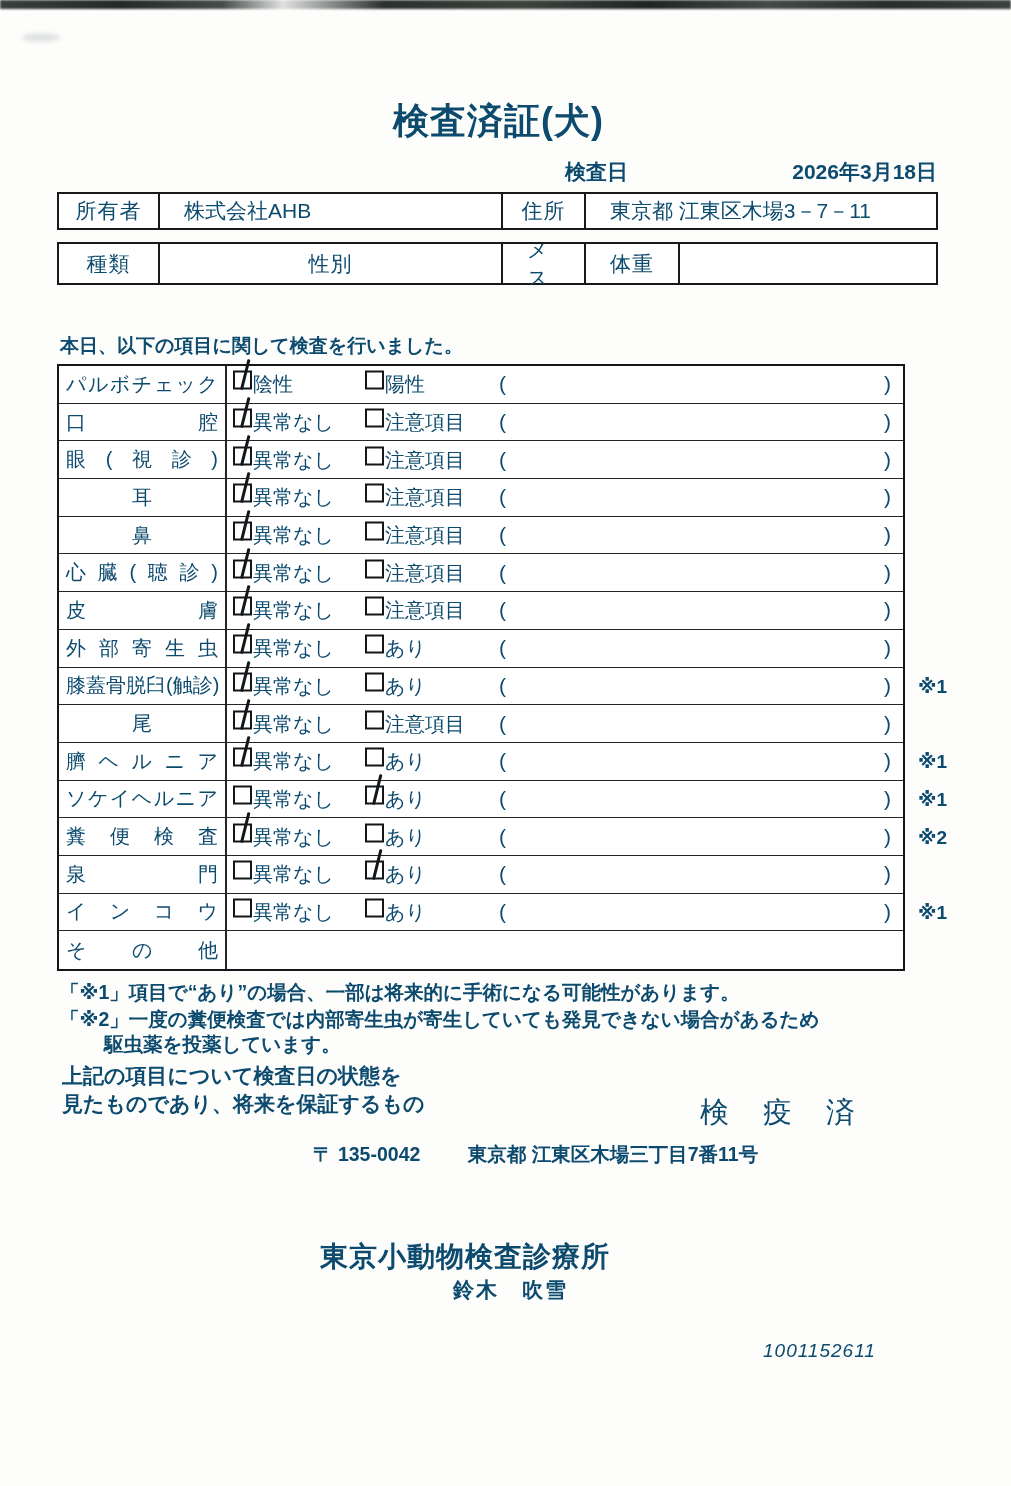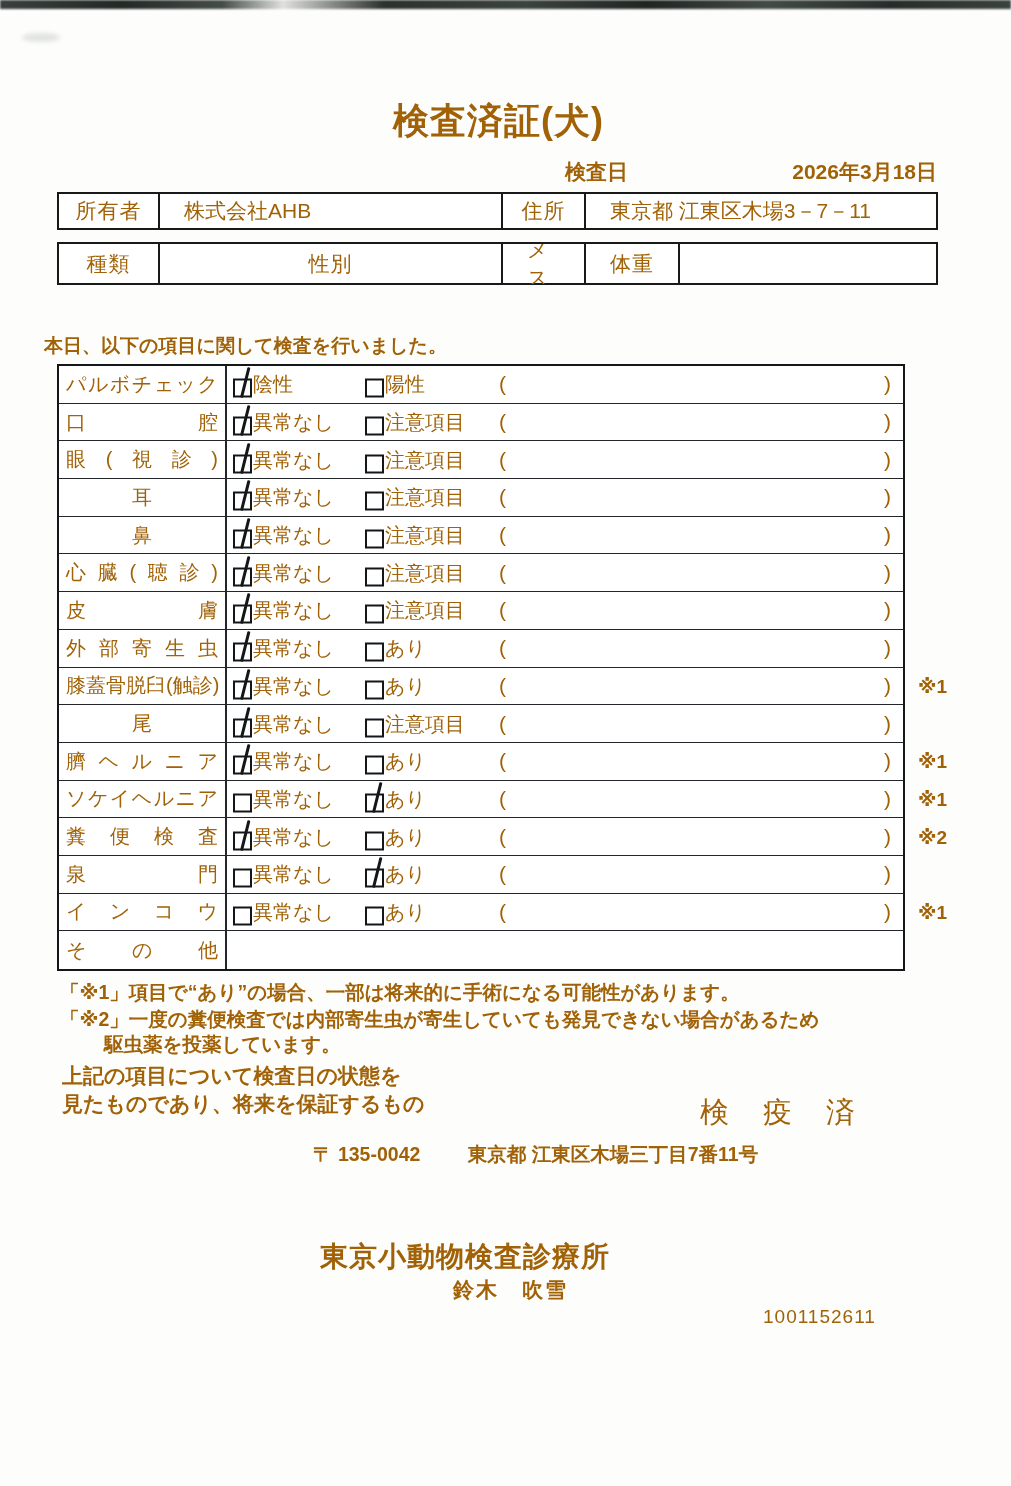--- a/index.html
+++ b/index.html
@@ -2,21 +2,21 @@
 <html lang="ja"><head>
 <meta charset="utf-8">
 <style>
   html,body{margin:0;padding:0;background:#e8e8e8;}
   .page{
     position:relative;
     width:1011px;height:1486px;
     margin:0 auto;
     background:#fdfdfc;
     font-family:"Liberation Sans","DejaVu Sans",sans-serif;
-    color:#a16207;
+    color:#0c4a6e;
     overflow:hidden;
   }
   
   .scan-top{
     position:absolute;top:0;left:0;width:100%;height:9px;
     background:linear-gradient(90deg,#39403d 0%,#232927 12%,#454d49 22%,#20262422 28%,#2b312e 38%,#3c443f 52%,#1f2523 64%,#434b47 76%,#272d2a 88%,#3a423e 100%);
     filter:blur(1px);
   }
   .scan-smudge{
     position:absolute;top:33px;left:22px;width:38px;height:9px;border-radius:50%;
@@ -31,36 +31,36 @@
   .htable-a{top:192px;height:38px;grid-template-columns:101px 343px 83px 1fr;}
   .htable-b1{top:242px;height:43px;grid-template-columns:101px 343px 83px 94px 66px 1fr;}
   .htable-b2{top:289px;height:40px;grid-template-columns:101px 343px 83px 1fr;}
   .hcell{display:flex;align-items:center;font-size:21px;box-sizing:border-box;overflow:hidden;}
   .hcell.lab{justify-content:center;border-right:2px solid #171a19;letter-spacing:1px;}
   .hcell.val{padding:0 24px;border-right:2px solid #171a19;}
   .hcell:last-child{border-right:none;}
   .hcell.val.right{justify-content:flex-end;margin-top:40px;}
   .unit{margin-left:12px;font-size:19px;}
   
-  .intro{position:absolute;top:333px;left:44px;font-size:19px;font-weight:600;}
+  .intro{position:absolute;top:333px;left:60px;font-size:19px;font-weight:600;}
   
   .ctable{
     position:absolute;top:364px;left:57px;width:848px;
     border:2.6px solid #14171a;box-sizing:border-box;background:#fff;
   }
   .crow{position:relative;display:flex;height:37.7px;box-sizing:border-box;border-bottom:1.8px solid #22262a;}
   .crow:last-child{border-bottom:none;}
   .row-label{
     width:168px;min-width:168px;border-right:2px solid #22262a;box-sizing:border-box;
     display:flex;align-items:center;padding:0 7px;font-size:20px;font-weight:500;overflow:hidden;
   }
   .row-label.justify{justify-content:space-between;}
   .row-label.center{justify-content:center;}
   .row-content{position:relative;flex:1;font-size:20px;}
-  .opt{position:absolute;top:50%;transform:translateY(-50%);display:flex;align-items:flex-end;white-space:nowrap;}
+  .opt{position:absolute;top:50%;transform:translateY(-50%);display:flex;align-items:flex-start;white-space:nowrap;}
   .opt .cb{margin-right:1px;}
   .opt1{left:6px;}
   .opt2{left:138px;}
   .cb{width:15px;height:15px;border:2.2px solid #14171a;display:inline-block;position:relative;box-sizing:content-box;background:#fff;}
   .cb.checked::after{
     content:"";position:absolute;left:5px;bottom:-2px;width:2.6px;height:31px;
     background:#14171a;transform:rotate(14deg);transform-origin:50% 100%;border-radius:1px;
   }
   .paren{position:absolute;top:50%;transform:translateY(-50%);font-size:21px;}
   .paren.open{left:272px;}
@@ -74,21 +74,21 @@
   
   .disclaimer{position:absolute;top:1062px;left:62px;font-size:21px;font-weight:700;line-height:27.5px;}
   .stamp{position:absolute;top:1093px;left:700px;font-size:29px;font-weight:500;letter-spacing:13px;white-space:nowrap;}
   
   .postal{position:absolute;top:1141px;left:313px;font-size:19.5px;font-weight:600;white-space:nowrap;}
   .postal .addr{margin-left:42px;}
   .telfax{position:absolute;top:1191px;left:325px;font-size:19px;font-weight:500;letter-spacing:.5px;white-space:nowrap;}
   .telfax .fax{margin-left:22px;}
   .clinic{position:absolute;top:1238px;left:320px;font-size:28px;font-weight:600;letter-spacing:1px;}
   .signer{position:absolute;top:1276px;left:453px;font-size:21px;font-weight:600;letter-spacing:2px;}
-  .serial{position:absolute;top:1306px;left:763px;font-size:19px;letter-spacing:1px;}
+  .serial{position:absolute;top:1340px;left:763px;font-size:19px;letter-spacing:1px;font-style:italic;}
 </style>
 </head>
 <body>
 
 <div class="page">
   <div class="scan-top"></div>
   <div class="scan-smudge"></div>
 
   <div class="title">検査済証(犬)</div>
   <div class="insp-date-label">検査日</div>

